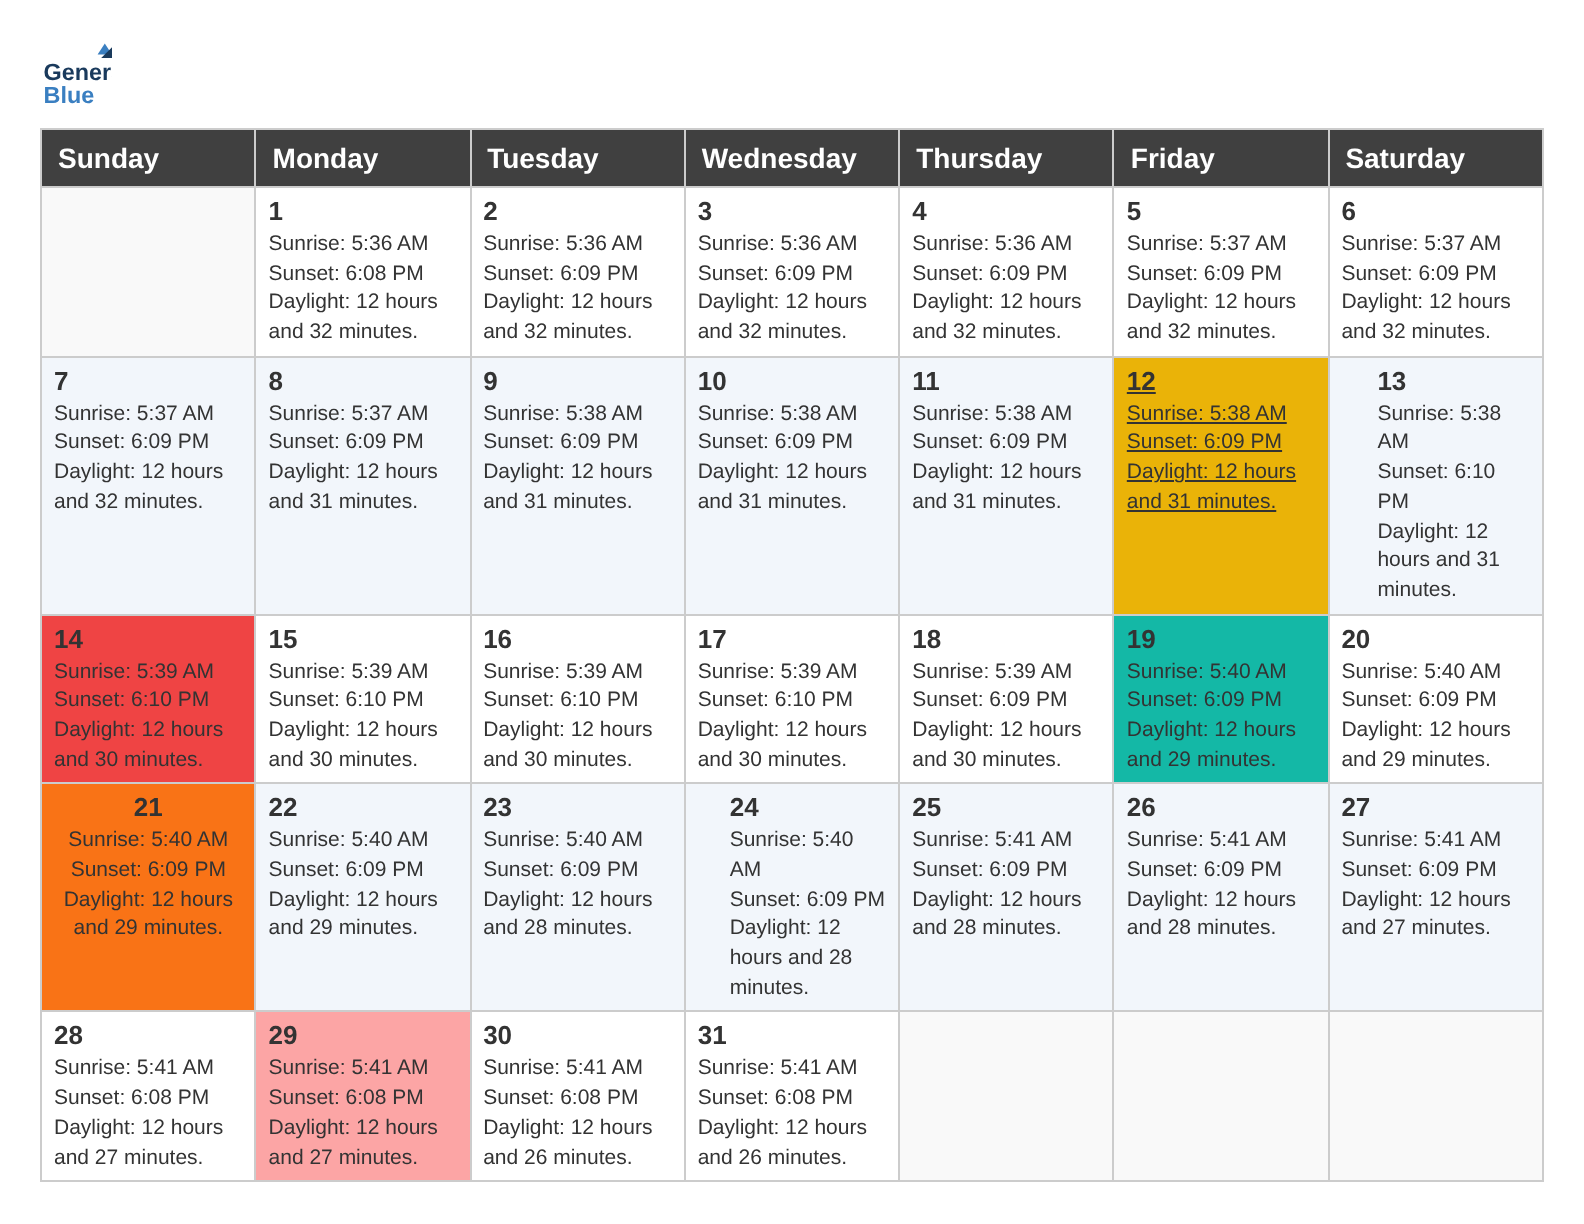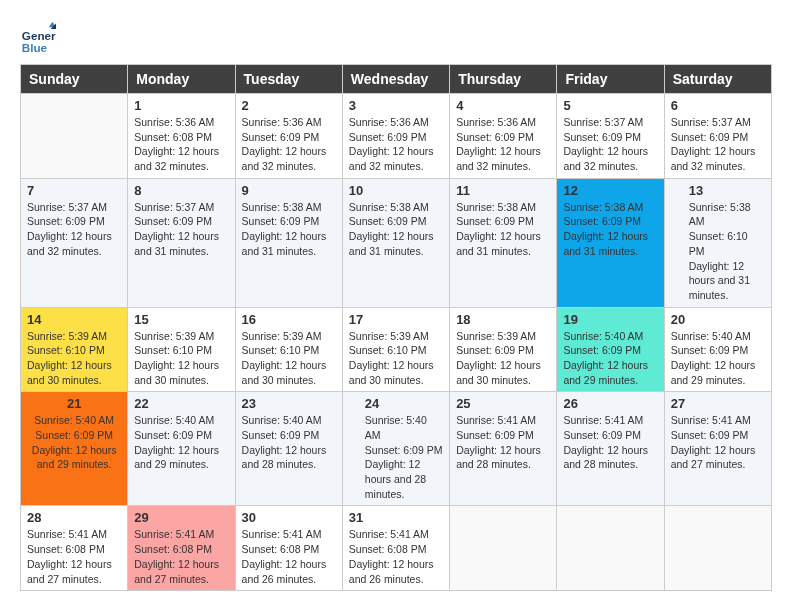--- a/index.html
+++ b/index.html
@@ -123,30 +123,30 @@
         <td style="background: rgb(255, 255, 255);"><span class="day-num">4</span><span class="day-info">Sunrise: 5:36 AM<br>Sunset: 6:09 PM<br>Daylight: 12 hours and 32 minutes.</span></td>
         <td style="background: rgb(255, 255, 255);"><span class="day-num">5</span><span class="day-info">Sunrise: 5:37 AM<br>Sunset: 6:09 PM<br>Daylight: 12 hours and 32 minutes.</span></td>
         <td style="background: rgb(255, 255, 255);"><span class="day-num">6</span><span class="day-info">Sunrise: 5:37 AM<br>Sunset: 6:09 PM<br>Daylight: 12 hours and 32 minutes.</span></td>
       </tr>
       <tr>
         <td style="background: rgb(242, 246, 251);"><span class="day-num">7</span><span class="day-info">Sunrise: 5:37 AM<br>Sunset: 6:09 PM<br>Daylight: 12 hours and 32 minutes.</span></td>
         <td style="background: rgb(242, 246, 251);"><span class="day-num">8</span><span class="day-info">Sunrise: 5:37 AM<br>Sunset: 6:09 PM<br>Daylight: 12 hours and 31 minutes.</span></td>
         <td style="background: rgb(242, 246, 251);"><span class="day-num">9</span><span class="day-info">Sunrise: 5:38 AM<br>Sunset: 6:09 PM<br>Daylight: 12 hours and 31 minutes.</span></td>
         <td style="background: rgb(242, 246, 251);"><span class="day-num">10</span><span class="day-info">Sunrise: 5:38 AM<br>Sunset: 6:09 PM<br>Daylight: 12 hours and 31 minutes.</span></td>
         <td style="background: rgb(242, 246, 251);"><span class="day-num">11</span><span class="day-info">Sunrise: 5:38 AM<br>Sunset: 6:09 PM<br>Daylight: 12 hours and 31 minutes.</span></td>
-        <td style="background: #0ea5e9;"><span class="day-num">12</span><span class="day-info">Sunrise: 5:38 AM<br>Sunset: 6:09 PM<br>Daylight: 12 hours and 31 minutes.</span></td>
+        <td style="background: #eab308; text-decoration: underline;"><span class="day-num">12</span><span class="day-info">Sunrise: 5:38 AM<br>Sunset: 6:09 PM<br>Daylight: 12 hours and 31 minutes.</span></td>
         <td style="background: rgb(242, 246, 251); padding-left: 24px;"><span class="day-num">13</span><span class="day-info">Sunrise: 5:38 AM<br>Sunset: 6:10 PM<br>Daylight: 12 hours and 31 minutes.</span></td>
       </tr>
       <tr>
-        <td style="background: #fde047; margin-left: 20px;"><span class="day-num">14</span><span class="day-info">Sunrise: 5:39 AM<br>Sunset: 6:10 PM<br>Daylight: 12 hours and 30 minutes.</span></td>
+        <td style="background: #ef4444; margin-left: 20px;"><span class="day-num">14</span><span class="day-info">Sunrise: 5:39 AM<br>Sunset: 6:10 PM<br>Daylight: 12 hours and 30 minutes.</span></td>
         <td style="background: rgb(255, 255, 255);"><span class="day-num">15</span><span class="day-info">Sunrise: 5:39 AM<br>Sunset: 6:10 PM<br>Daylight: 12 hours and 30 minutes.</span></td>
         <td style="background: rgb(255, 255, 255);"><span class="day-num">16</span><span class="day-info">Sunrise: 5:39 AM<br>Sunset: 6:10 PM<br>Daylight: 12 hours and 30 minutes.</span></td>
         <td style="background: rgb(255, 255, 255);"><span class="day-num">17</span><span class="day-info">Sunrise: 5:39 AM<br>Sunset: 6:10 PM<br>Daylight: 12 hours and 30 minutes.</span></td>
         <td style="background: rgb(255, 255, 255);"><span class="day-num">18</span><span class="day-info">Sunrise: 5:39 AM<br>Sunset: 6:09 PM<br>Daylight: 12 hours and 30 minutes.</span></td>
-        <td style="background: #5eead4; margin-top: 44px;"><span class="day-num">19</span><span class="day-info">Sunrise: 5:40 AM<br>Sunset: 6:09 PM<br>Daylight: 12 hours and 29 minutes.</span></td>
+        <td style="background: #14b8a6; margin-top: 44px;"><span class="day-num">19</span><span class="day-info">Sunrise: 5:40 AM<br>Sunset: 6:09 PM<br>Daylight: 12 hours and 29 minutes.</span></td>
         <td style="background: rgb(255, 255, 255);"><span class="day-num">20</span><span class="day-info">Sunrise: 5:40 AM<br>Sunset: 6:09 PM<br>Daylight: 12 hours and 29 minutes.</span></td>
       </tr>
       <tr>
         <td style="background: #f97316; text-align: center;"><span class="day-num">21</span><span class="day-info">Sunrise: 5:40 AM<br>Sunset: 6:09 PM<br>Daylight: 12 hours and 29 minutes.</span></td>
         <td style="background: rgb(242, 246, 251);"><span class="day-num">22</span><span class="day-info">Sunrise: 5:40 AM<br>Sunset: 6:09 PM<br>Daylight: 12 hours and 29 minutes.</span></td>
         <td style="background: rgb(242, 246, 251);"><span class="day-num">23</span><span class="day-info">Sunrise: 5:40 AM<br>Sunset: 6:09 PM<br>Daylight: 12 hours and 28 minutes.</span></td>
         <td style="background: rgb(242, 246, 251); padding-left: 22px;"><span class="day-num">24</span><span class="day-info">Sunrise: 5:40 AM<br>Sunset: 6:09 PM<br>Daylight: 12 hours and 28 minutes.</span></td>
         <td style="background: rgb(242, 246, 251);"><span class="day-num">25</span><span class="day-info">Sunrise: 5:41 AM<br>Sunset: 6:09 PM<br>Daylight: 12 hours and 28 minutes.</span></td>
         <td style="background: rgb(242, 246, 251);"><span class="day-num">26</span><span class="day-info">Sunrise: 5:41 AM<br>Sunset: 6:09 PM<br>Daylight: 12 hours and 28 minutes.</span></td>
         <td style="background: rgb(242, 246, 251); margin-left: 28px;"><span class="day-num">27</span><span class="day-info">Sunrise: 5:41 AM<br>Sunset: 6:09 PM<br>Daylight: 12 hours and 27 minutes.</span></td>

